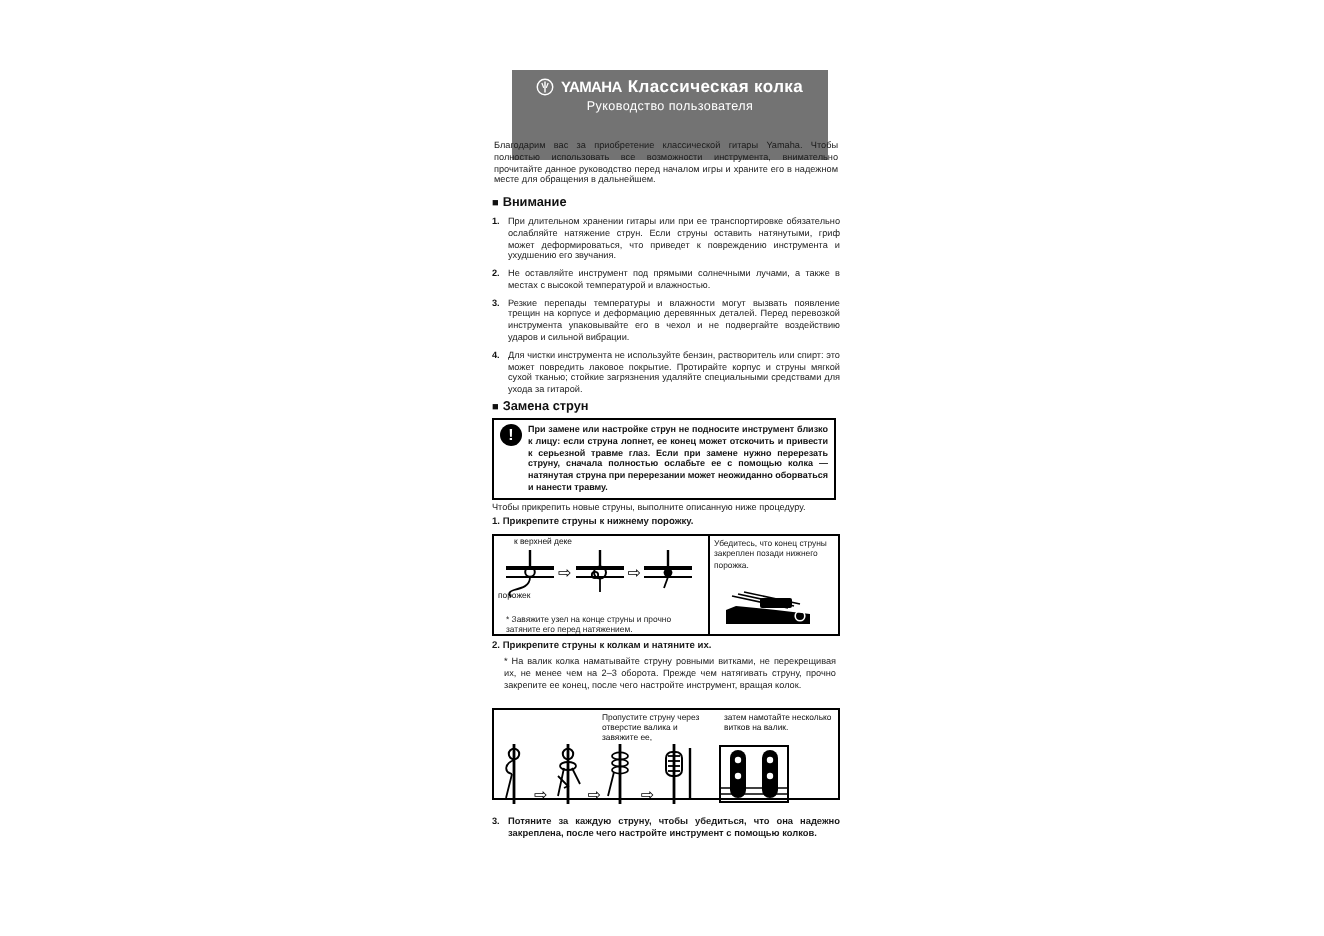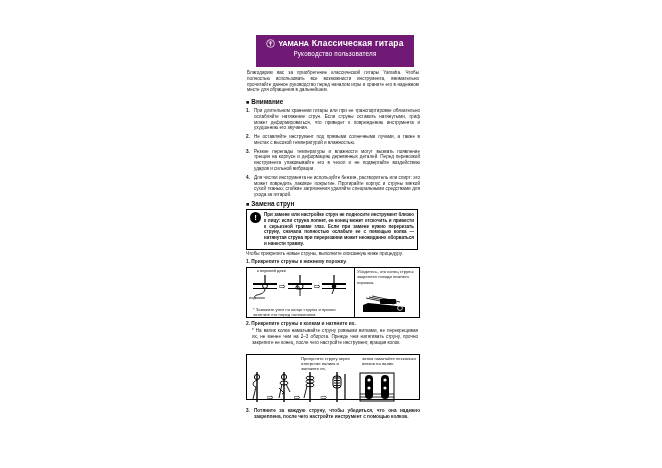--- a/index.html
+++ b/index.html
@@ -1,20 +1,20 @@
 <!DOCTYPE html>
 <html><head>
 <meta charset="utf-8">
 <style>
   html,body{margin:0;padding:0;background:#fff;}
   #canvas{position:relative;width:662px;height:468px;background:#ffffff;overflow:hidden;
           font-family:"Liberation Sans", sans-serif;color:#111;}
   .abs{position:absolute;}
   
-  .banner{left:256px;top:35px;width:158px;height:32px;background:#701a75;color:#fff;text-align:center;}
+  .banner{left:256px;top:35px;width:158px;height:45px;background:#737373;color:#fff;text-align:center;}
   .banner-row1{display:flex;align-items:center;justify-content:center;gap:3px;padding-top:3px;}
   .brand{font-size:7.5px;font-weight:bold;letter-spacing:-0.3px;}
   .banner-title{font-size:8.5px;font-weight:bold;letter-spacing:0.2px;}
   .banner-sub{font-size:6.3px;margin-top:1.5px;letter-spacing:0.2px;}
   
   .tiny{font-size:4.6px;line-height:1.26;text-align:justify;color:#1a1a1a;}
   .tiny-sm{font-size:4.2px;line-height:1.25;text-align:left;color:#1a1a1a;}
   .heading{font-size:6.4px;font-weight:bold;display:flex;align-items:center;gap:2px;}
   .heading .sq{font-size:5.5px;}
   .numitem{display:flex;margin-bottom:3px;}
@@ -50,21 +50,21 @@
     <div class="banner-row1">
       <span>
         <svg width="9" height="9" viewBox="0 0 20 20">
           <circle cx="10" cy="10" r="8.6" fill="none" stroke="#fff" stroke-width="1.6"></circle>
           <line x1="10" y1="4" x2="10" y2="16" stroke="#fff" stroke-width="1.6"></line>
           <line x1="6.5" y1="5.5" x2="8.6" y2="11" stroke="#fff" stroke-width="1.4"></line>
           <line x1="13.5" y1="5.5" x2="11.4" y2="11" stroke="#fff" stroke-width="1.4"></line>
         </svg>
       </span>
       <span class="brand">YAMAHA</span>
-      <span class="banner-title">Классическая гитара</span>
+      <span class="banner-title">Классическая колка</span>
     </div>
     <div class="banner-sub">Руководство пользователя</div>
   </div>
 
   <div class="abs tiny" style="left:247px;top:70px;width:172px;">Благодарим вас за приобретение классической гитары Yamaha. Чтобы полностью использовать все возможности инструмента, внимательно прочитайте данное руководство перед началом игры и храните его в надежном месте для обращения в дальнейшем.</div>
 
   <div class="abs heading" style="left:246px;top:98px;">
     <span class="sq">■</span>
     <span>Внимание</span>
   </div>

